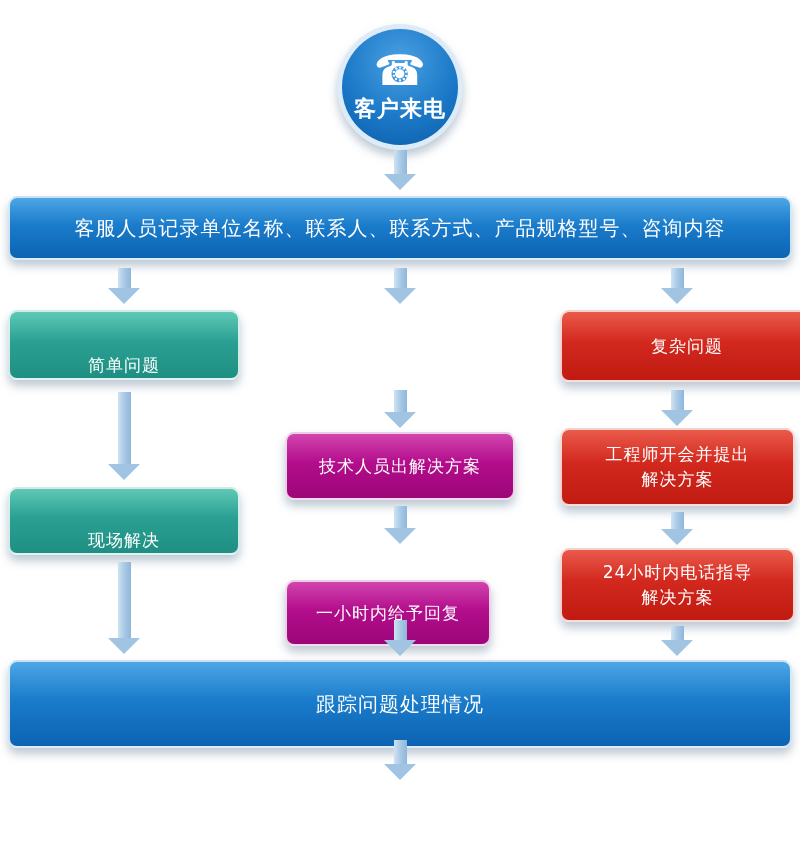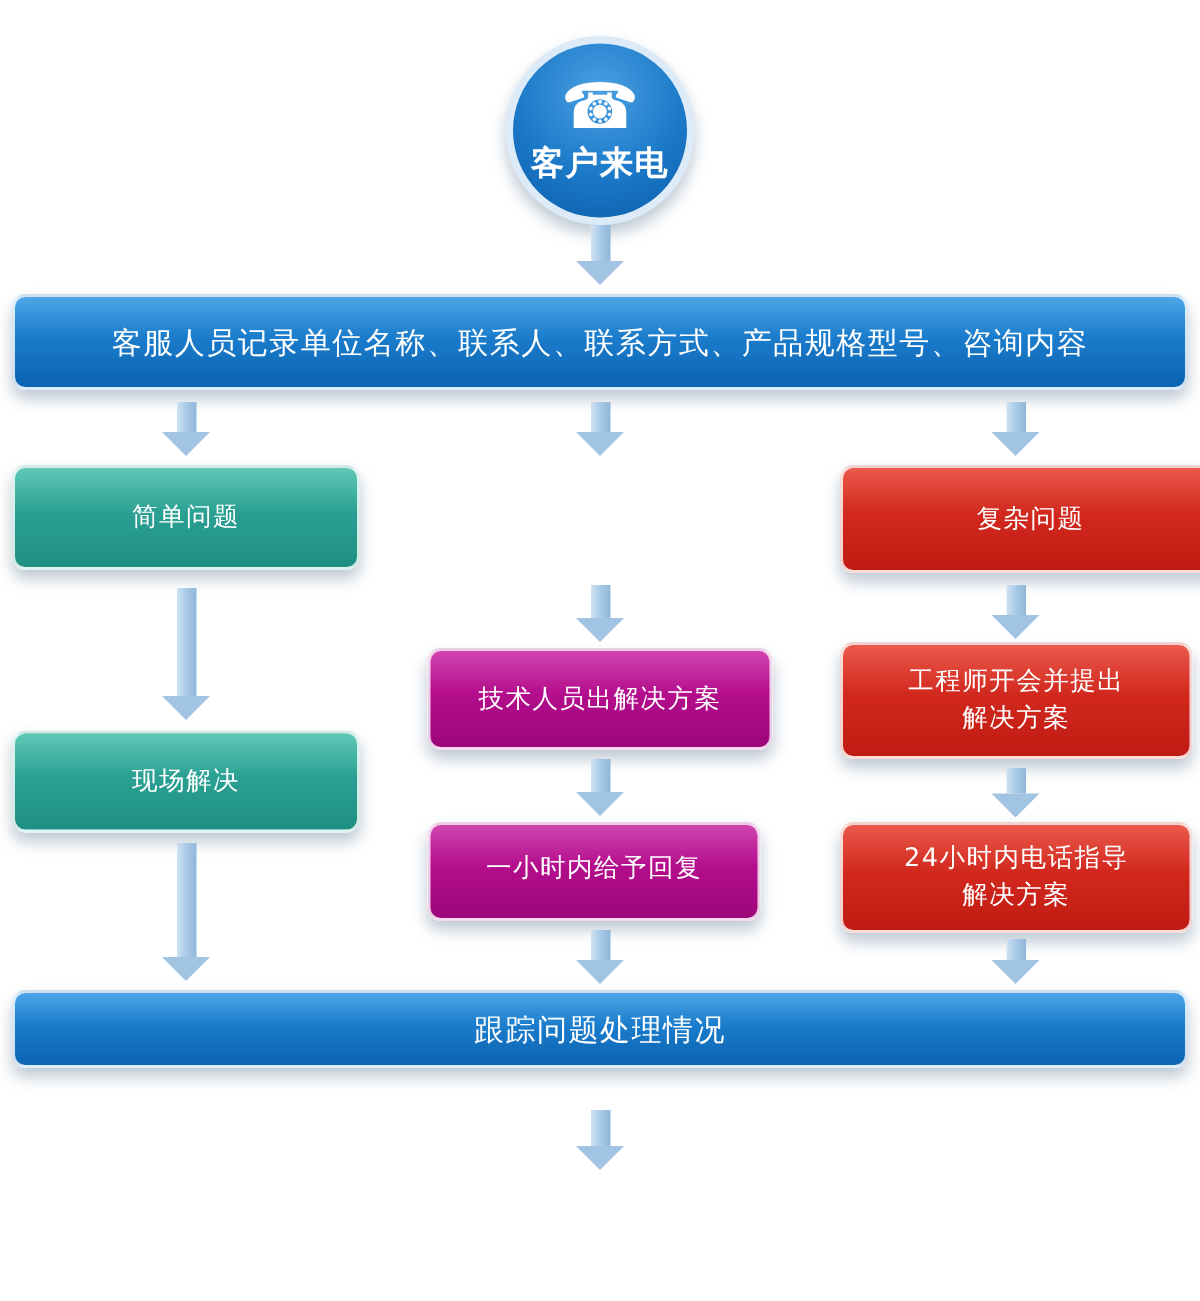--- a/index.html
+++ b/index.html
@@ -64,51 +64,51 @@
     background: linear-gradient(180deg, #4da6e6 0%, #1a7ccb 45%, #0c63b2 100%);
     box-shadow: 0 6px 10px rgba(70,100,130,.35);
     display: flex;
     align-items: center;
     justify-content: center;
     color: #ffffff;
     font-size: 20px;
     letter-spacing: 1px;
   }
   .bar-record  { top: 196px; height: 64px; }
-  .bar-track   { top: 660px; height: 52px; }
+  .bar-track   { top: 660px; height: 88px; }
   .bar-archive { top: 786px; height: 70px; }
 
   
   .box {
     position: absolute;
     border-radius: 9px;
     border: 2px solid rgba(255,255,255,.8);
     box-sizing: border-box;
     box-shadow: 0 6px 10px rgba(70,100,130,.35);
     display: flex;
     flex-direction: column;
     align-items: center;
     justify-content: center;
     color: #ffffff;
     font-size: 17px;
     letter-spacing: 1px;
     line-height: 1.45;
     text-align: center;
   }
-  .teal    { background: linear-gradient(180deg, #5fc8b6 0%, #2aa092 45%, #1e8f82 100%); }
+  .teal    { background: linear-gradient(180deg, #5fc8b6 0%, #2aa092 45%, #1e8f82 100%); justify-content: flex-end; }
   .magenta { background: linear-gradient(180deg, #d145ae 0%, #b30d8c 45%, #9c0679 100%); }
   .red     { background: linear-gradient(180deg, #ea5a4b 0%, #d2281e 45%, #c01b12 100%); }
 
   .box-simple   { left: 8px;   top: 310px; width: 232px; height: 70px; }
   .box-general  { left: 285px; top: 310px; width: 230px; height: 70px; }
   .box-complex  { left: 560px; top: 310px; width: 254px; height: 72px; }
   .box-tech     { left: 285px; top: 432px; width: 230px; height: 68px; }
   .box-engineer { left: 560px; top: 428px; width: 235px; height: 78px; }
   .box-onsite   { left: 8px;   top: 487px; width: 232px; height: 68px; }
-  .box-reply    { left: 285px; top: 548px; width: 222px; height: 66px; font-family: Liberation Mono, monospace; }
+  .box-reply    { left: 285px; top: 580px; width: 206px; height: 66px; }
   .box-phone24  { left: 560px; top: 548px; width: 235px; height: 74px; }
 
   
   .arrow {
     position: absolute;
     width: 32px;
     display: flex;
     flex-direction: column;
     align-items: center;
   }

